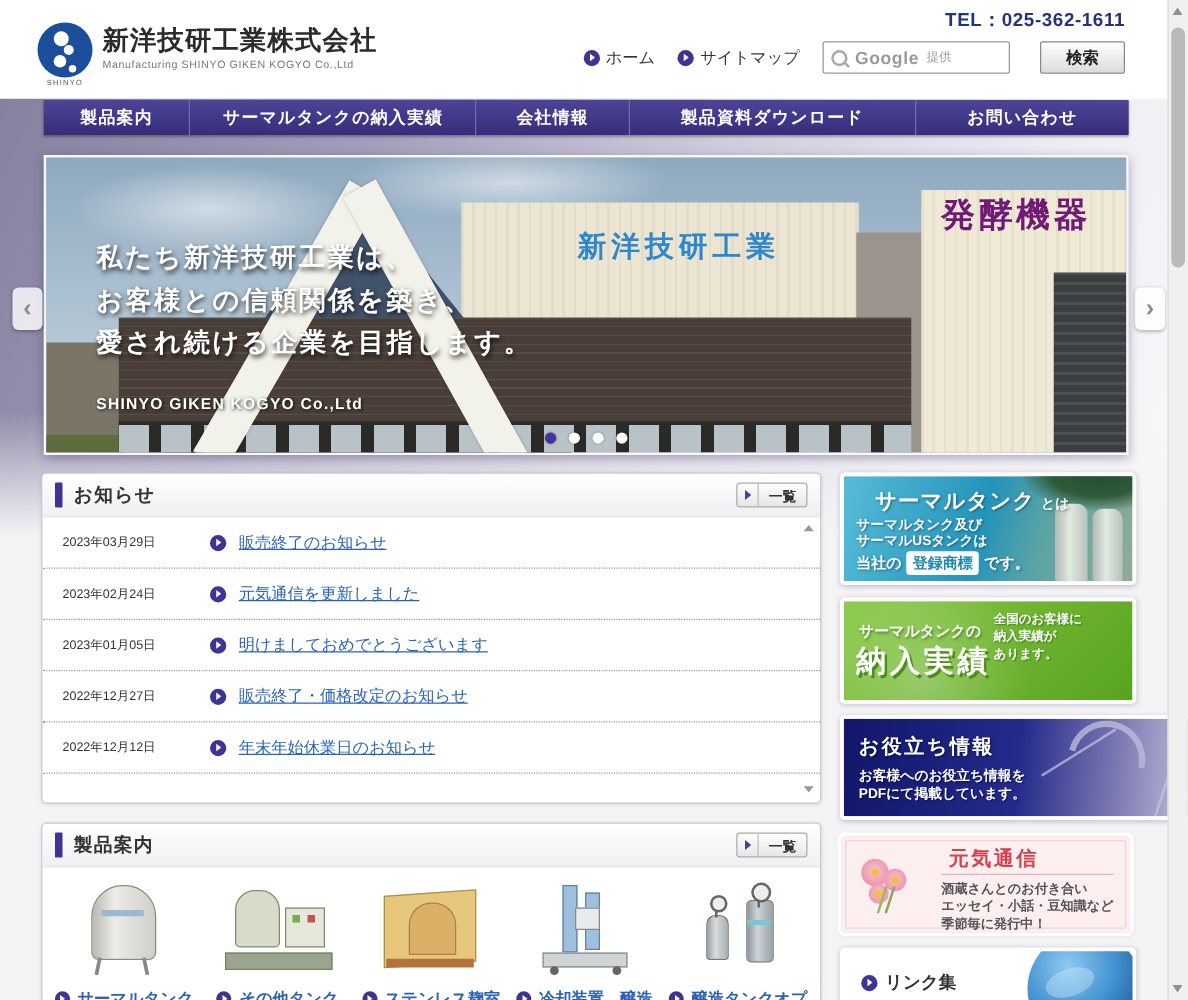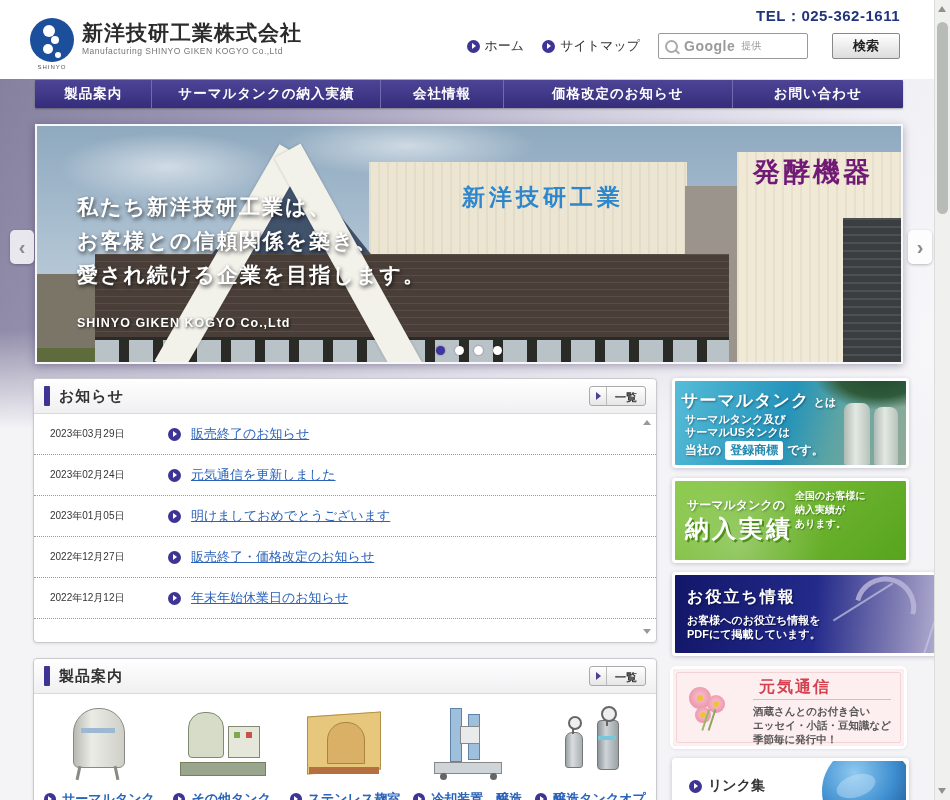--- a/index.html
+++ b/index.html
@@ -136,21 +136,21 @@
   .t5-stem{position:absolute;left:33px;top:20px;width:2px;height:8px;background:#666;box-shadow:34px -8px 0 #666;}
   .t5-band{position:absolute;left:59px;top:30px;width:18px;height:4px;background:#79c6d8;}
 
   
   .banner{position:absolute;left:672px;width:231px;border:3px solid #fff;border-radius:4px;box-shadow:0 1px 4px rgba(60,50,90,.25);overflow:hidden;cursor:pointer;}
   .bn-thermal{top:378px;height:84px;background:linear-gradient(105deg,#56bcd8 0%,#2493ba 48%,#5ba4a4 68%,#93ab97 100%);}
   .bn-thermal .photo-tank{position:absolute;border-radius:8px 8px 2px 2px;background:linear-gradient(90deg,#aebab4,#e3e8e2 45%,#b7c2bb);}
   .pt1{right:36px;top:22px;width:26px;height:62px;}
   .pt2{right:8px;top:26px;width:24px;height:58px;}
   .bn-thermal .foliage{position:absolute;right:0;top:-12px;width:90px;height:40px;background:radial-gradient(ellipse at 70% 20%,#244a30 0%,#2f5b3a 45%,rgba(47,91,58,0) 72%);}
-  .bn-thermal-title{position:absolute;left:6px;top:8px;color:#fff;text-shadow:1px 1px 2px rgba(0,40,60,.5);}
+  .bn-thermal-title{position:absolute;left:25px;top:8px;color:#fff;text-shadow:1px 1px 2px rgba(0,40,60,.5);}
   .bn-thermal-title .big{font-size:17px;font-weight:bold;letter-spacing:1px;}
   .bn-thermal-title .small{font-size:11px;font-weight:bold;}
   .bn-thermal-l1{position:absolute;left:10px;top:31px;color:#fff;font-size:11px;font-weight:bold;text-shadow:1px 1px 2px rgba(0,40,60,.5);}
   .bn-thermal-l2{position:absolute;left:10px;top:44px;color:#fff;font-size:11px;font-weight:bold;text-shadow:1px 1px 2px rgba(0,40,60,.5);}
   .bn-thermal-l3{position:absolute;left:10px;top:60px;color:#fff;font-size:12px;font-weight:bold;display:flex;align-items:center;gap:4px;text-shadow:1px 1px 2px rgba(0,40,60,.5);}
   .badge{background:#fff;color:#1f88ae;border-radius:3px;padding:1px 5px;font-size:12px;font-weight:bold;text-shadow:none;}
 
   .bn-results{top:478px;height:79px;background:linear-gradient(135deg,#8fcc51 0%,#6db32e 55%,#57a41f 100%);}
   .bn-results::before{content:"";position:absolute;left:-30px;bottom:-60px;width:190px;height:150px;border-radius:50%;background:radial-gradient(circle,rgba(255,255,255,.25) 0%,rgba(255,255,255,0) 70%);}
   .bn-res-l1{position:absolute;left:12px;top:16px;color:#fff;font-size:12px;font-weight:bold;text-shadow:1px 1px 2px rgba(30,80,0,.5);}
@@ -227,21 +227,21 @@
         <span class="search-provided">提供</span>
       </div>
       <button class="search-btn">検索</button>
     </div>
   </div>
 
   <div class="nav">
     <div class="nav-item" style="width:117px">製品案内</div>
     <div class="nav-item" style="width:229px">サーマルタンクの納入実績</div>
     <div class="nav-item" style="width:122px">会社情報</div>
-    <div class="nav-item" style="width:229px">価格改定のお知らせ</div>
+    <div class="nav-item" style="width:229px">製品資料ダウンロード</div>
     <div class="nav-item" style="width:171px">お問い合わせ</div>
   </div>
 
   <div class="hero">
     <div class="sky"></div>
     <div class="cloud" style="left:20px;top:6px;width:220px;height:70px;"></div>
     <div class="cloud" style="left:240px;top:-10px;width:260px;height:60px;"></div>
     <div class="fieldL"></div>
     <div class="grass"></div>
     <div class="bldgA"></div>

